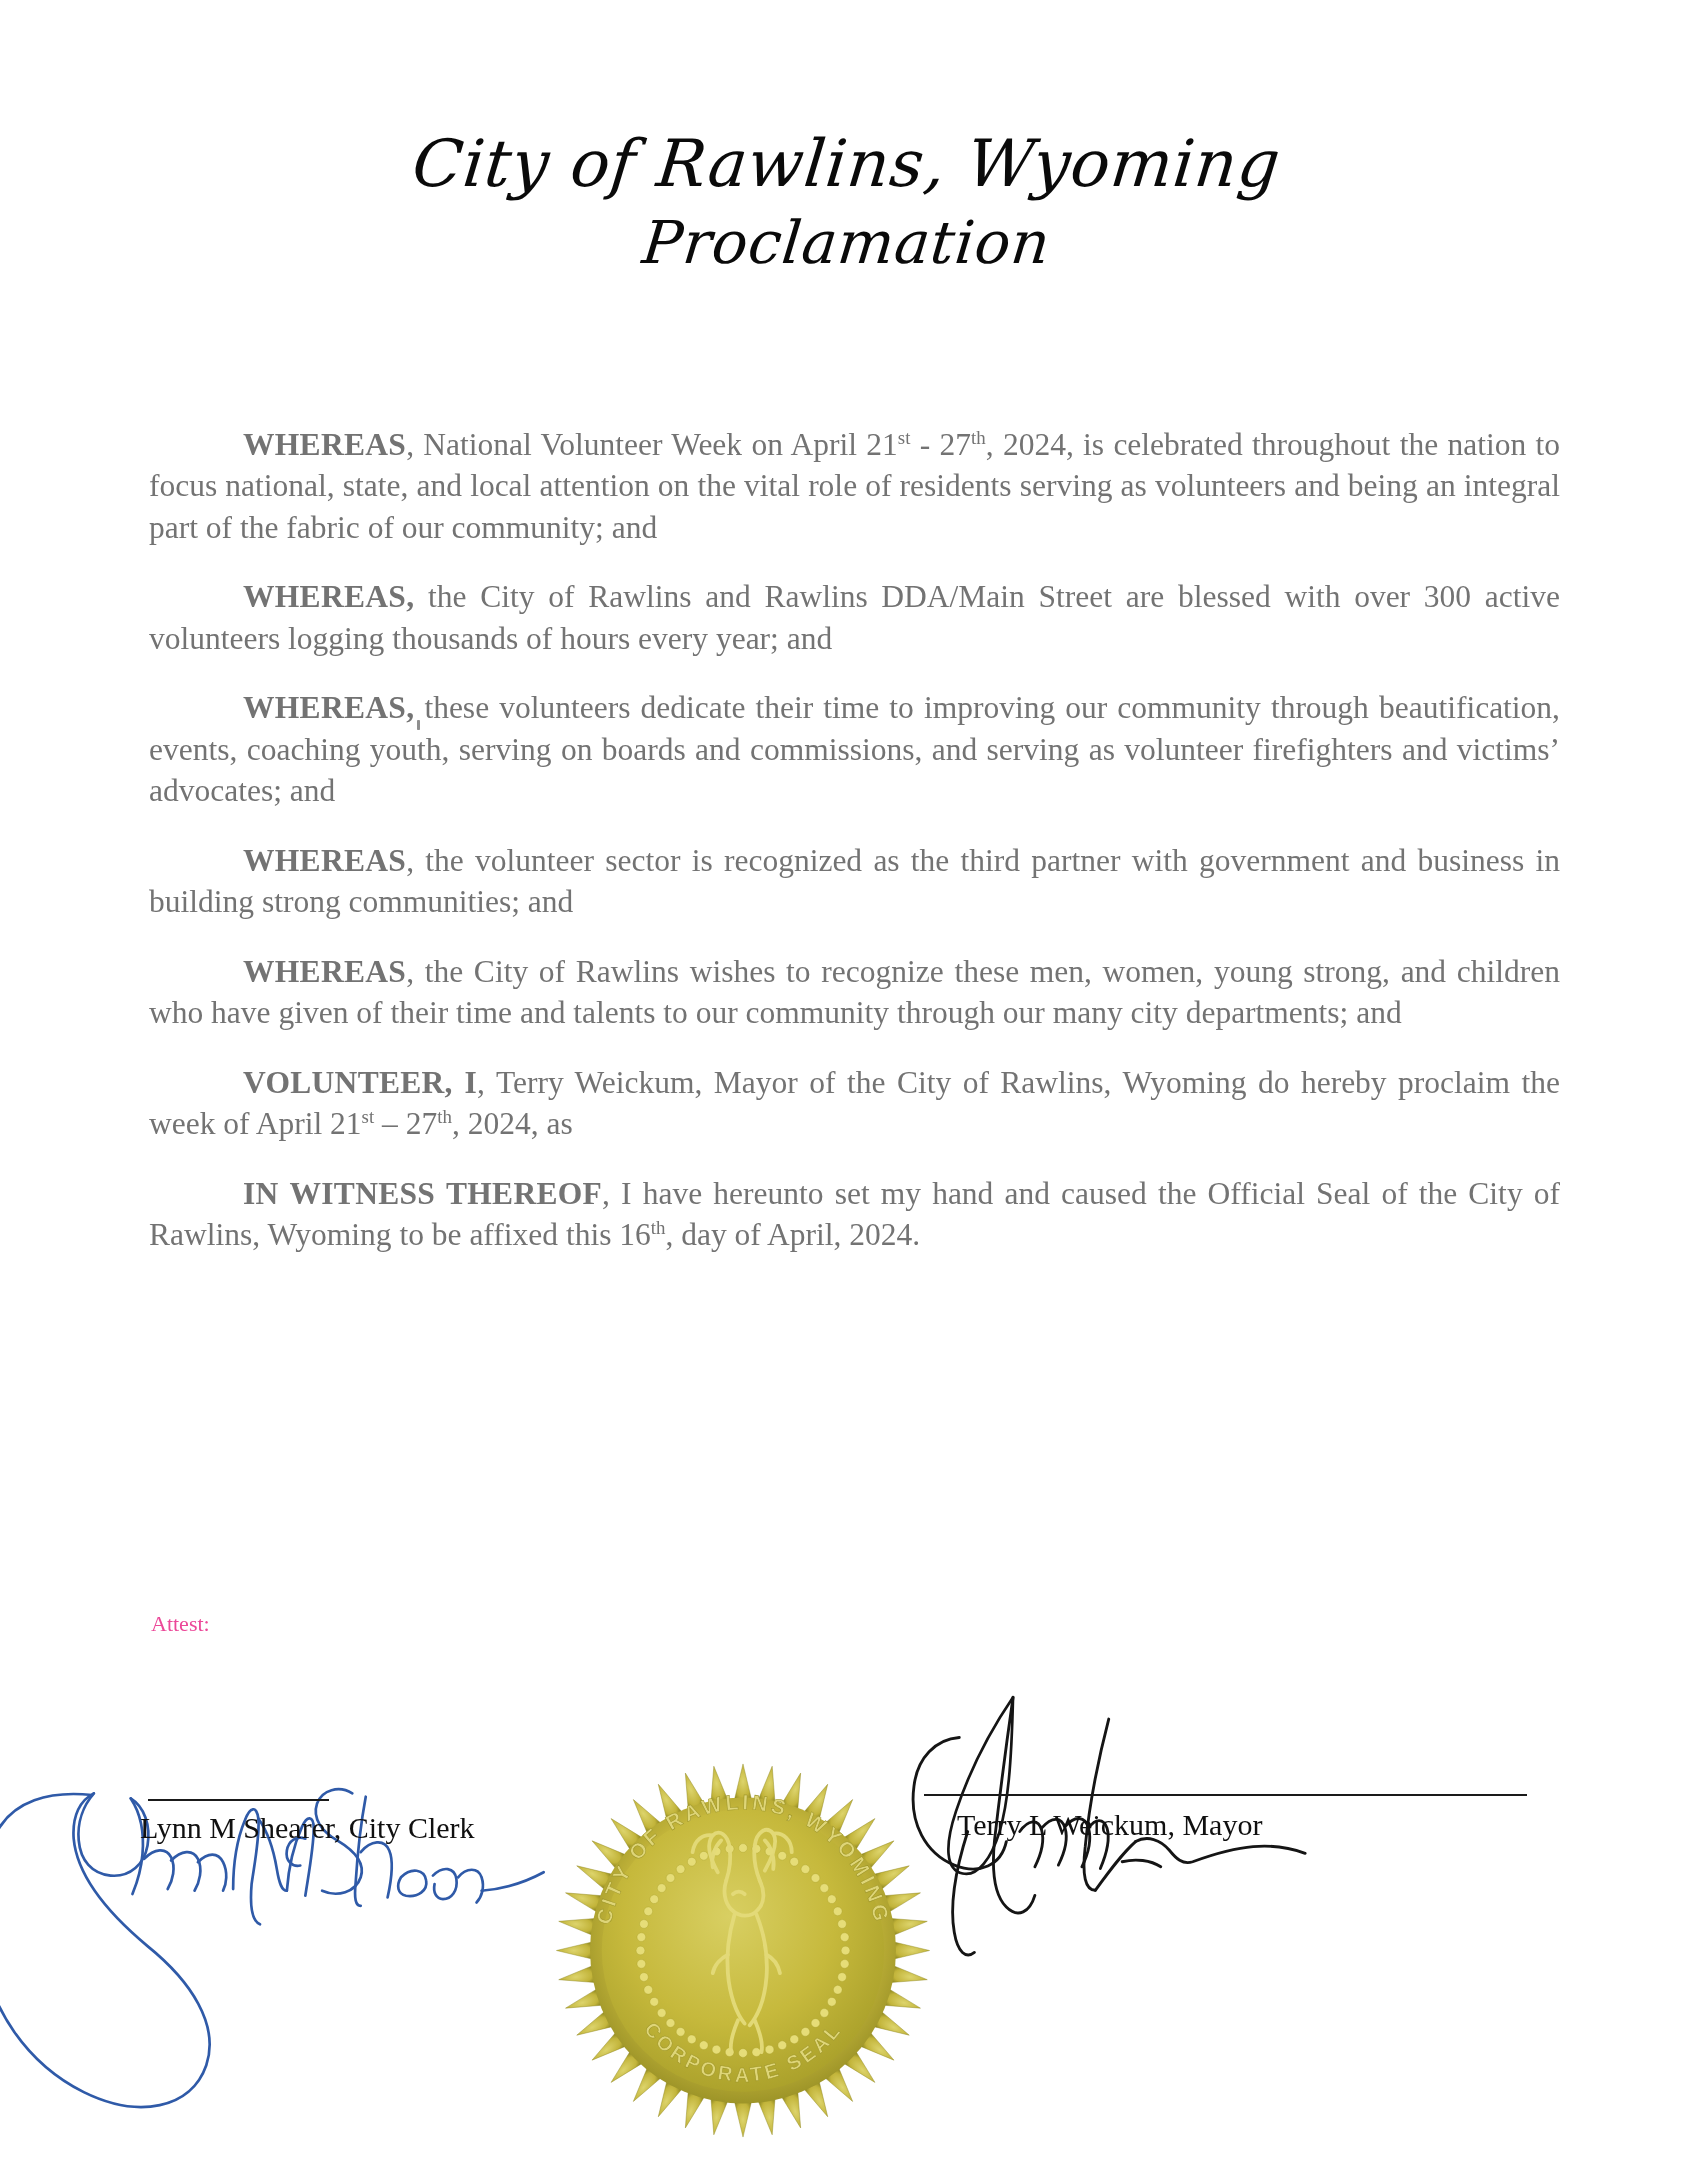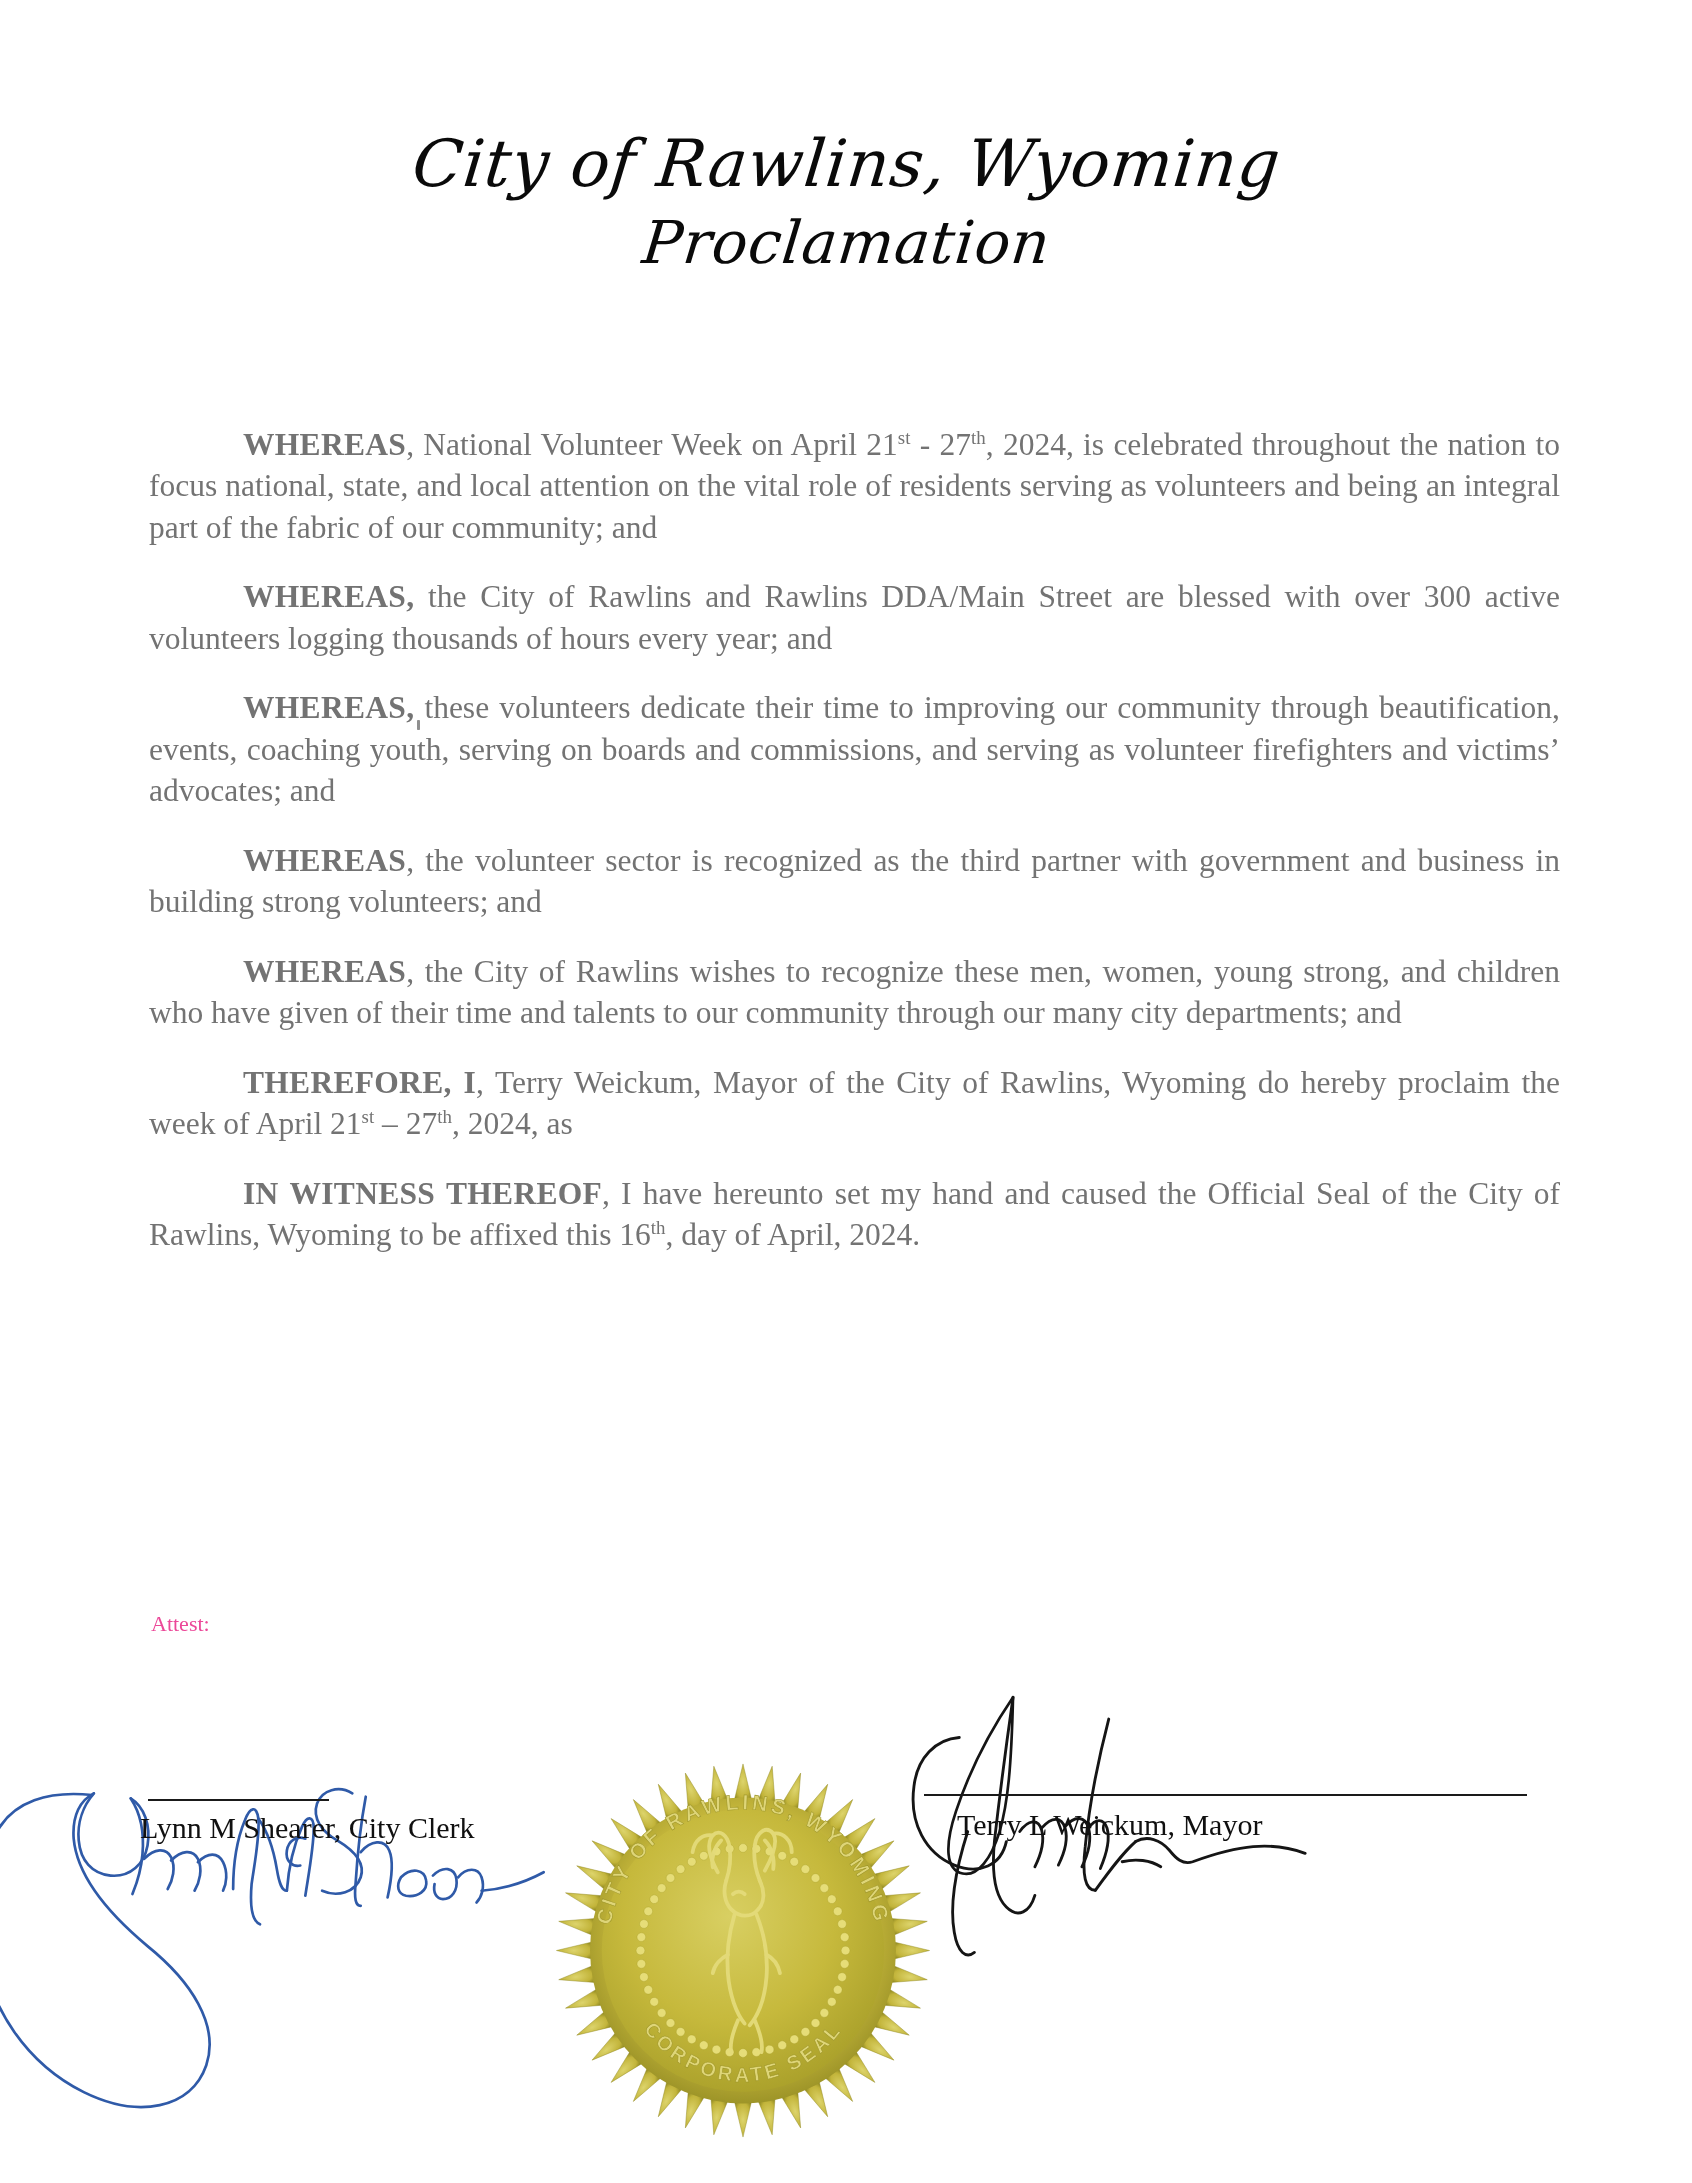--- a/index.html
+++ b/index.html
@@ -155,29 +155,29 @@
 
     <p class="clause">
       <b>WHEREAS,</b><span> </span><span>the City of Rawlins and Rawlins DDA/Main Street are blessed with over 300 active volunteers logging thousands of hours every year; and</span>
     </p>
 
     <p class="clause">
       <b>WHEREAS,</b><span> </span><span>these volunteers dedicate their time to improving our community through beautification, events, coaching youth, serving on boards and commissions, and serving as volunteer firefighters and victims’ advocates; and</span>
     </p>
 
     <p class="clause">
-      <b>WHEREAS</b><span>, </span><span>the volunteer sector is recognized as the third partner with government and business in building strong volunteers; and</span>
+      <b>WHEREAS</b><span>, </span><span>the volunteer sector is recognized as the third partner with government and business in building strong communities; and</span>
     </p>
 
     <p class="clause">
       <b>WHEREAS</b><span>, </span><span>the City of Rawlins wishes to recognize these men, women, young strong, and children who have given of their time and talents to our community through our many city departments; and</span>
     </p>
 
     <p class="clause">
-      <b>THEREFORE, I</b><span>, </span><span>Terry Weickum, Mayor of the City of Rawlins, Wyoming do hereby proclaim the week of April 21</span><sup>st</sup><span> – 27</span><sup>th</sup><span>, 2024, as</span>
+      <b>VOLUNTEER, I</b><span>, </span><span>Terry Weickum, Mayor of the City of Rawlins, Wyoming do hereby proclaim the week of April 21</span><sup>st</sup><span> – 27</span><sup>th</sup><span>, 2024, as</span>
     </p>
 
 
     <p class="clause">
       <b>IN WITNESS THEREOF</b><span>, </span><span>I have hereunto set my hand and caused the Official Seal of the City of Rawlins, Wyoming to be affixed this 16</span><sup>th</sup><span>, day of April, 2024.</span>
     </p>
 
   </div>
 
   <div class="stray-mark"></div>

